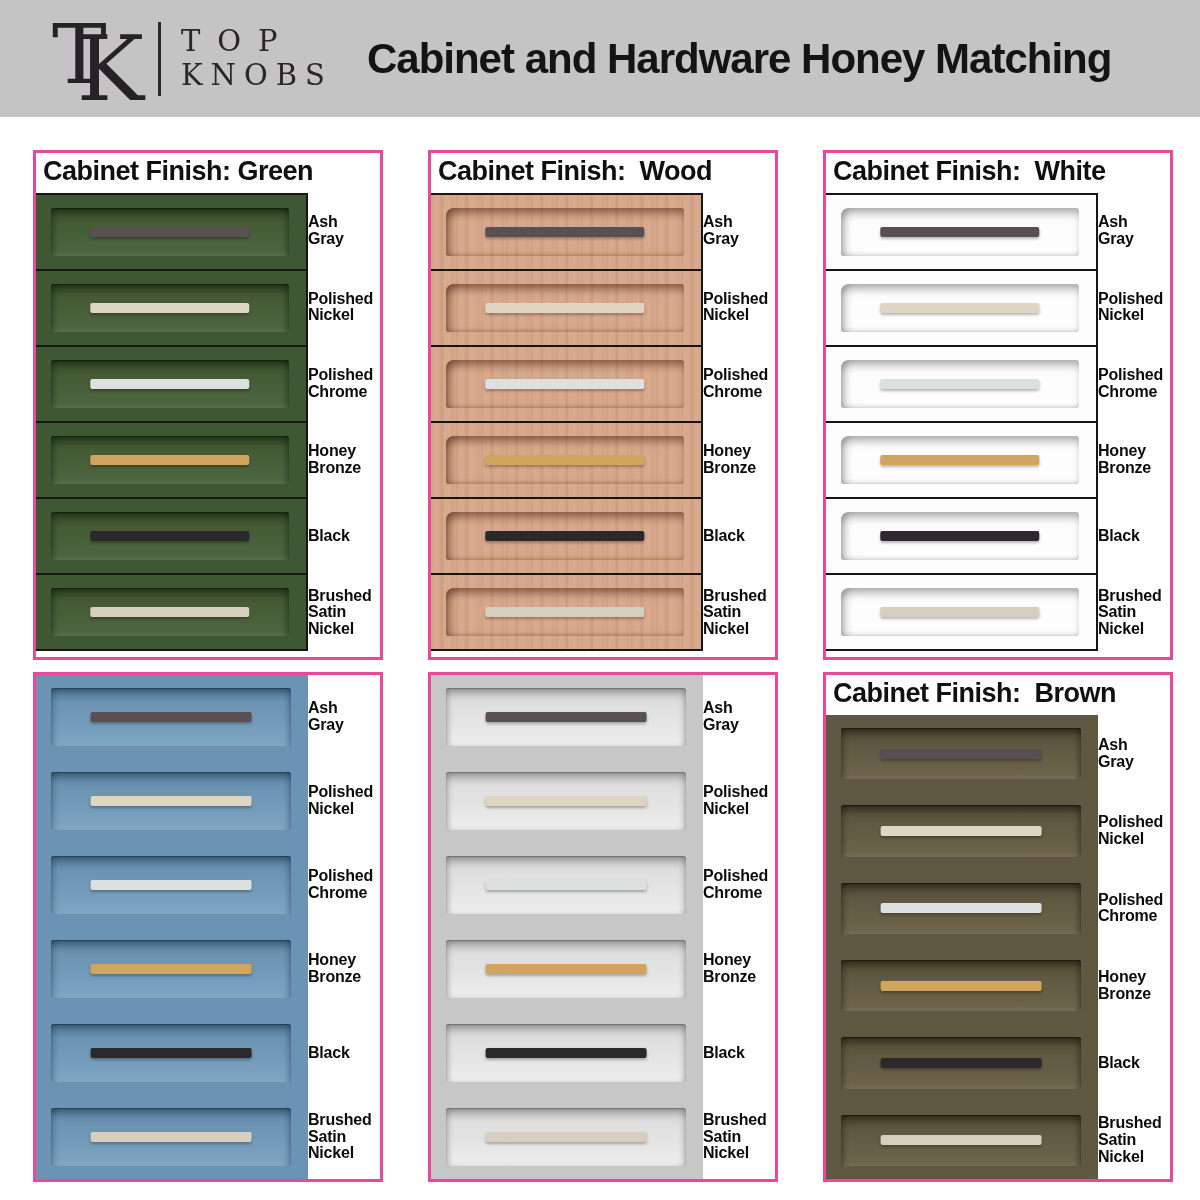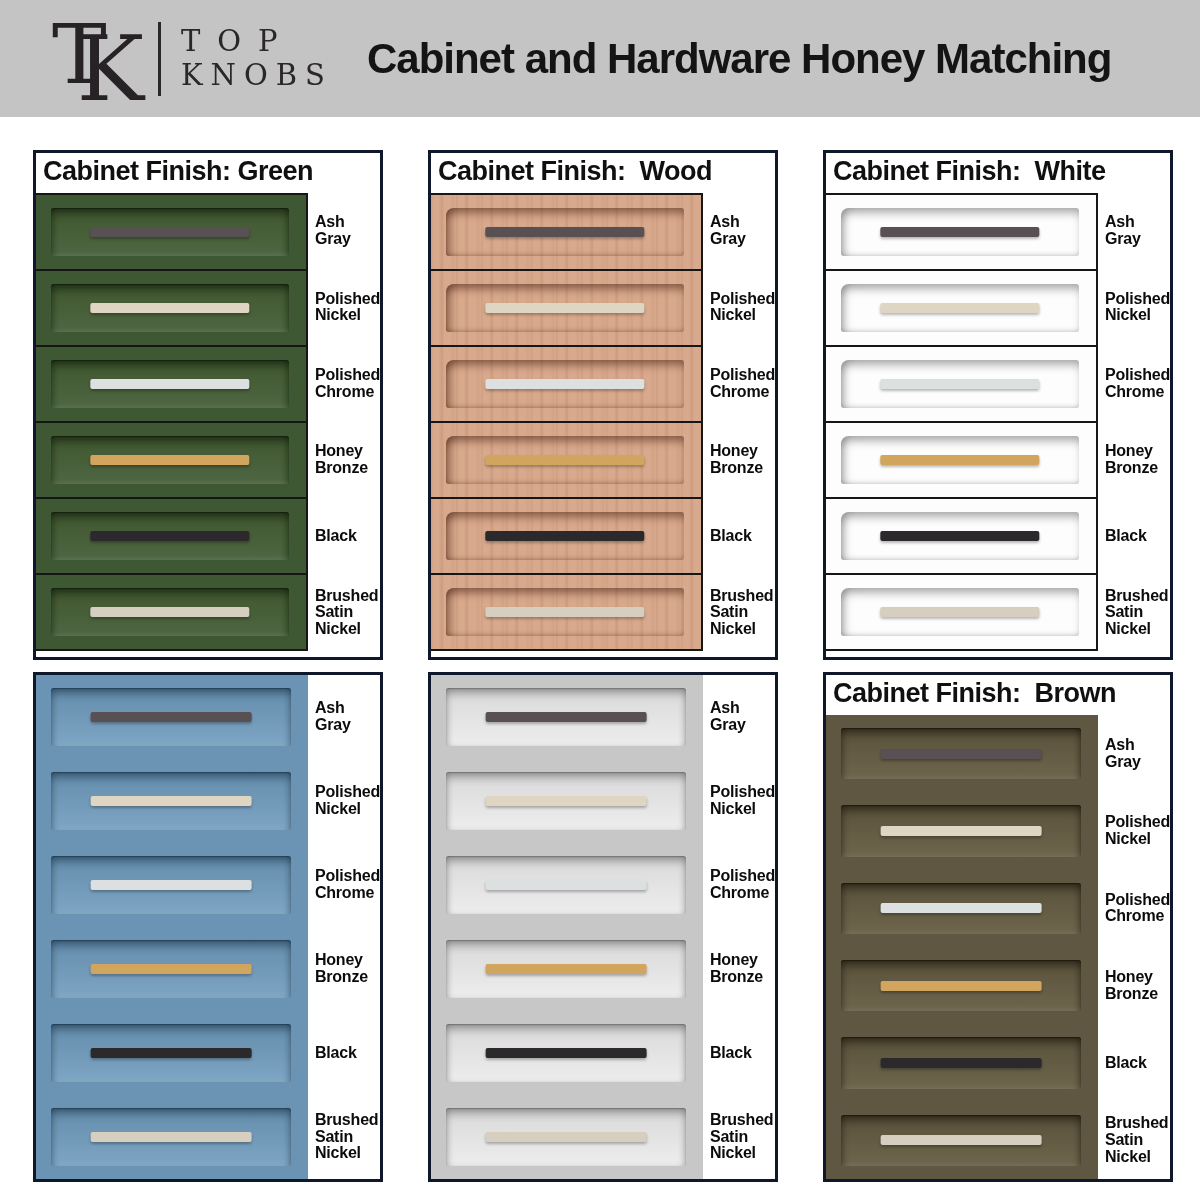--- a/index.html
+++ b/index.html
@@ -14,21 +14,21 @@
   .tk-k{font-size:90px;line-height:.95;margin-left:-30px;transform:translateY(10px);}
   .logo-divider{width:3px;height:74px;background:#2a262a;margin:0 20px 0 14px;}
   .wordmark{font-family:"DejaVu Serif",serif;color:#2a262a;display:flex;flex-direction:column;}
   .wordmark-l1{font-size:29px;letter-spacing:17px;line-height:1.15;}
   .wordmark-l2{font-size:29px;letter-spacing:8px;line-height:1.15;}
   .header-title{font-size:42px;font-weight:bold;color:#141414;letter-spacing:-1px;margin-left:34px;white-space:pre;}
 
   
   .panel-grid{position:absolute;left:33px;top:150px;width:1140px;
               display:grid;grid-template-columns:repeat(3,350px);column-gap:45px;row-gap:12px;}
-  .panel{width:350px;height:510px;background:#fff;border:3px solid #0f172a;box-sizing:border-box;
+  .panel{width:350px;height:510px;background:#fff;border:3px solid #ec4899;box-sizing:border-box;
          display:flex;flex-direction:column;}
   .panel-title{height:40px;flex:0 0 40px;font-size:27px;font-weight:bold;color:#101010;
                padding:3px 0 0 7px;white-space:pre;letter-spacing:-0.5px;box-sizing:border-box;}
   .drawer-wrap{flex:1;display:flex;min-height:0;}
   .drawer-col{width:272px;display:flex;flex-direction:column;box-sizing:border-box;background:var(--face);}
   .bordered .drawer-col{border-top:2px solid #161616;border-right:2px solid #161616;height:calc(100% - 6px);}
   .seamless .drawer-col{height:100%;}
   .drawer{flex:1;position:relative;background:var(--face);min-height:0;}
   .bordered .drawer{border-bottom:2px solid #161616;box-sizing:border-box;}
 
@@ -56,21 +56,21 @@
   .lshadow .recess{
     background:transparent;border-radius:8px 3px 3px 3px;
     box-shadow: inset 0 8px 8px -3px var(--rec-shadow),
                 inset 8px 0 8px -5px var(--rec-shadow),
                 inset 0 -4px 6px -5px var(--rec-shadow);
   }
 
   .handle{position:absolute;left:50%;top:50%;transform:translate(-50%,-50%);
           width:67%;height:10px;border-radius:2px;box-shadow:0 2px 3px rgba(0,0,0,.28);}
 
-  .label-col{flex:1;display:flex;flex-direction:column;padding-left:7px;box-sizing:border-box;}
+  .label-col{flex:1;display:flex;flex-direction:column;padding-left:0;box-sizing:border-box;}
   .bordered .label-col{height:calc(100% - 6px);}
   .label-cell{flex:1;display:flex;flex-direction:column;justify-content:center;}
   .label-line{font-size:16px;font-weight:bold;line-height:1.05;color:#0c0c0c;letter-spacing:-0.2px;}
 </style>
 </head>
 <body>
 
 <div class="page">
 
   <div class="header" style="background: rgb(196, 196, 196);">

